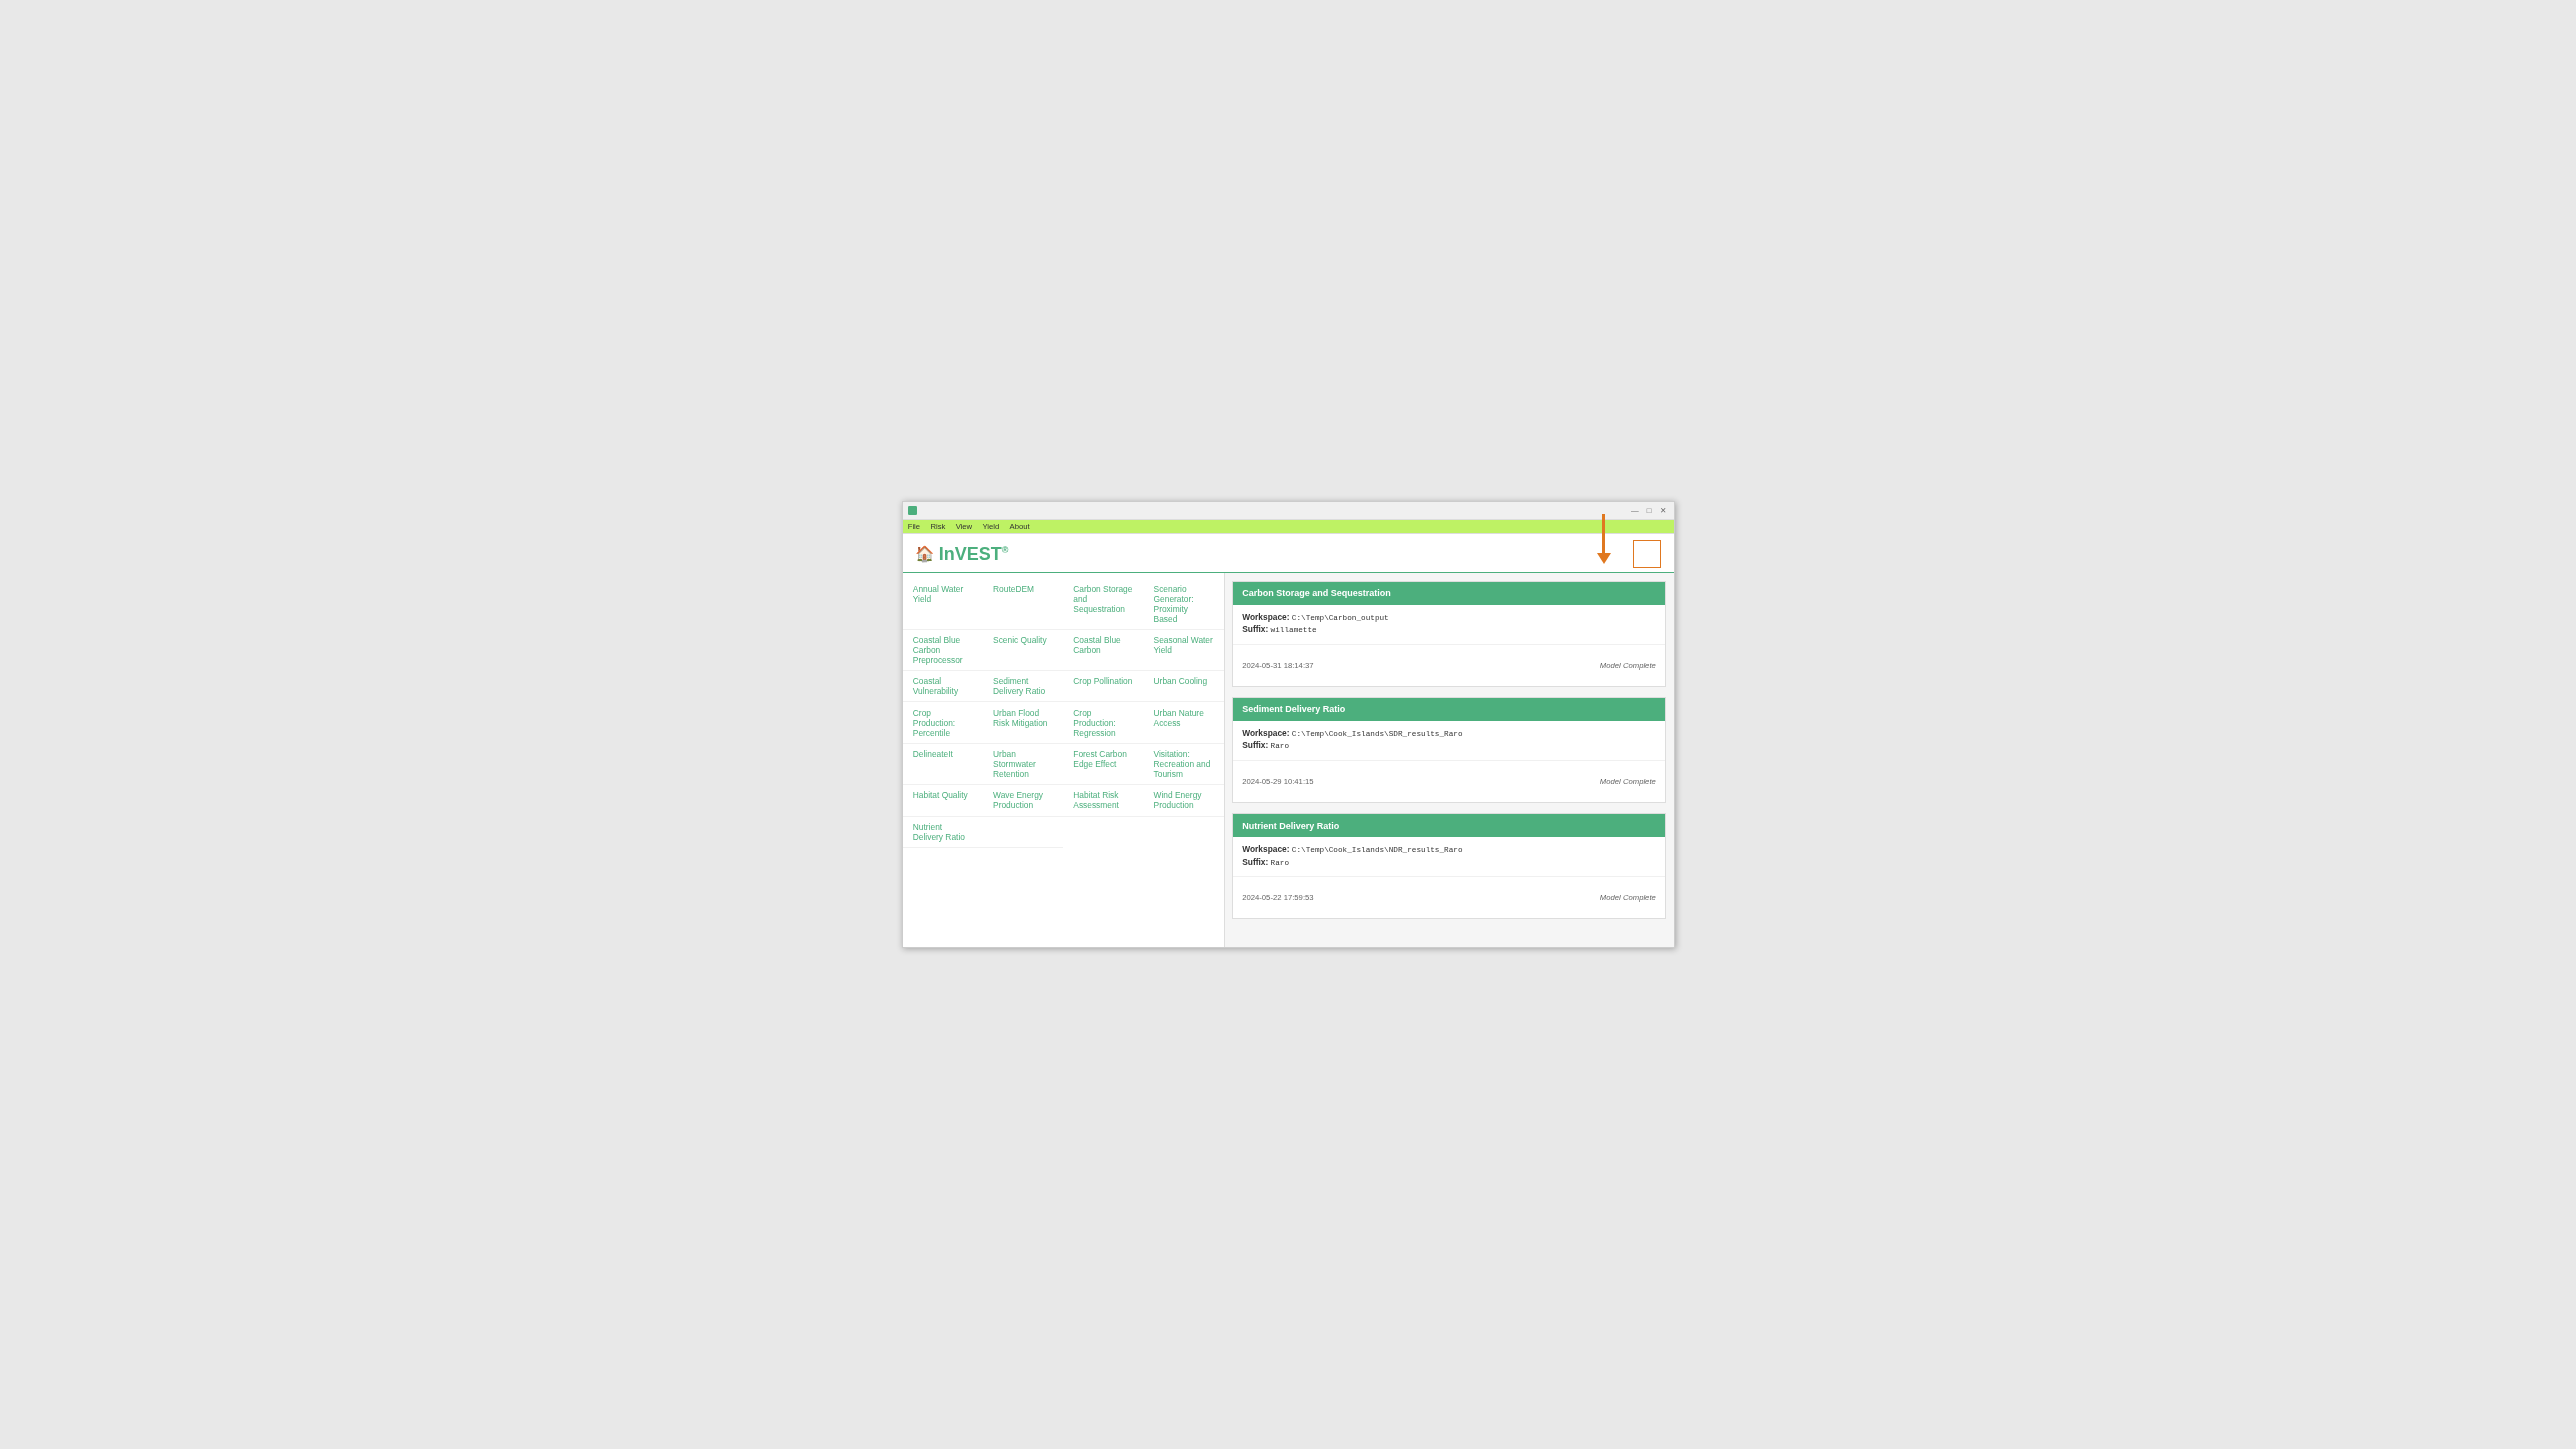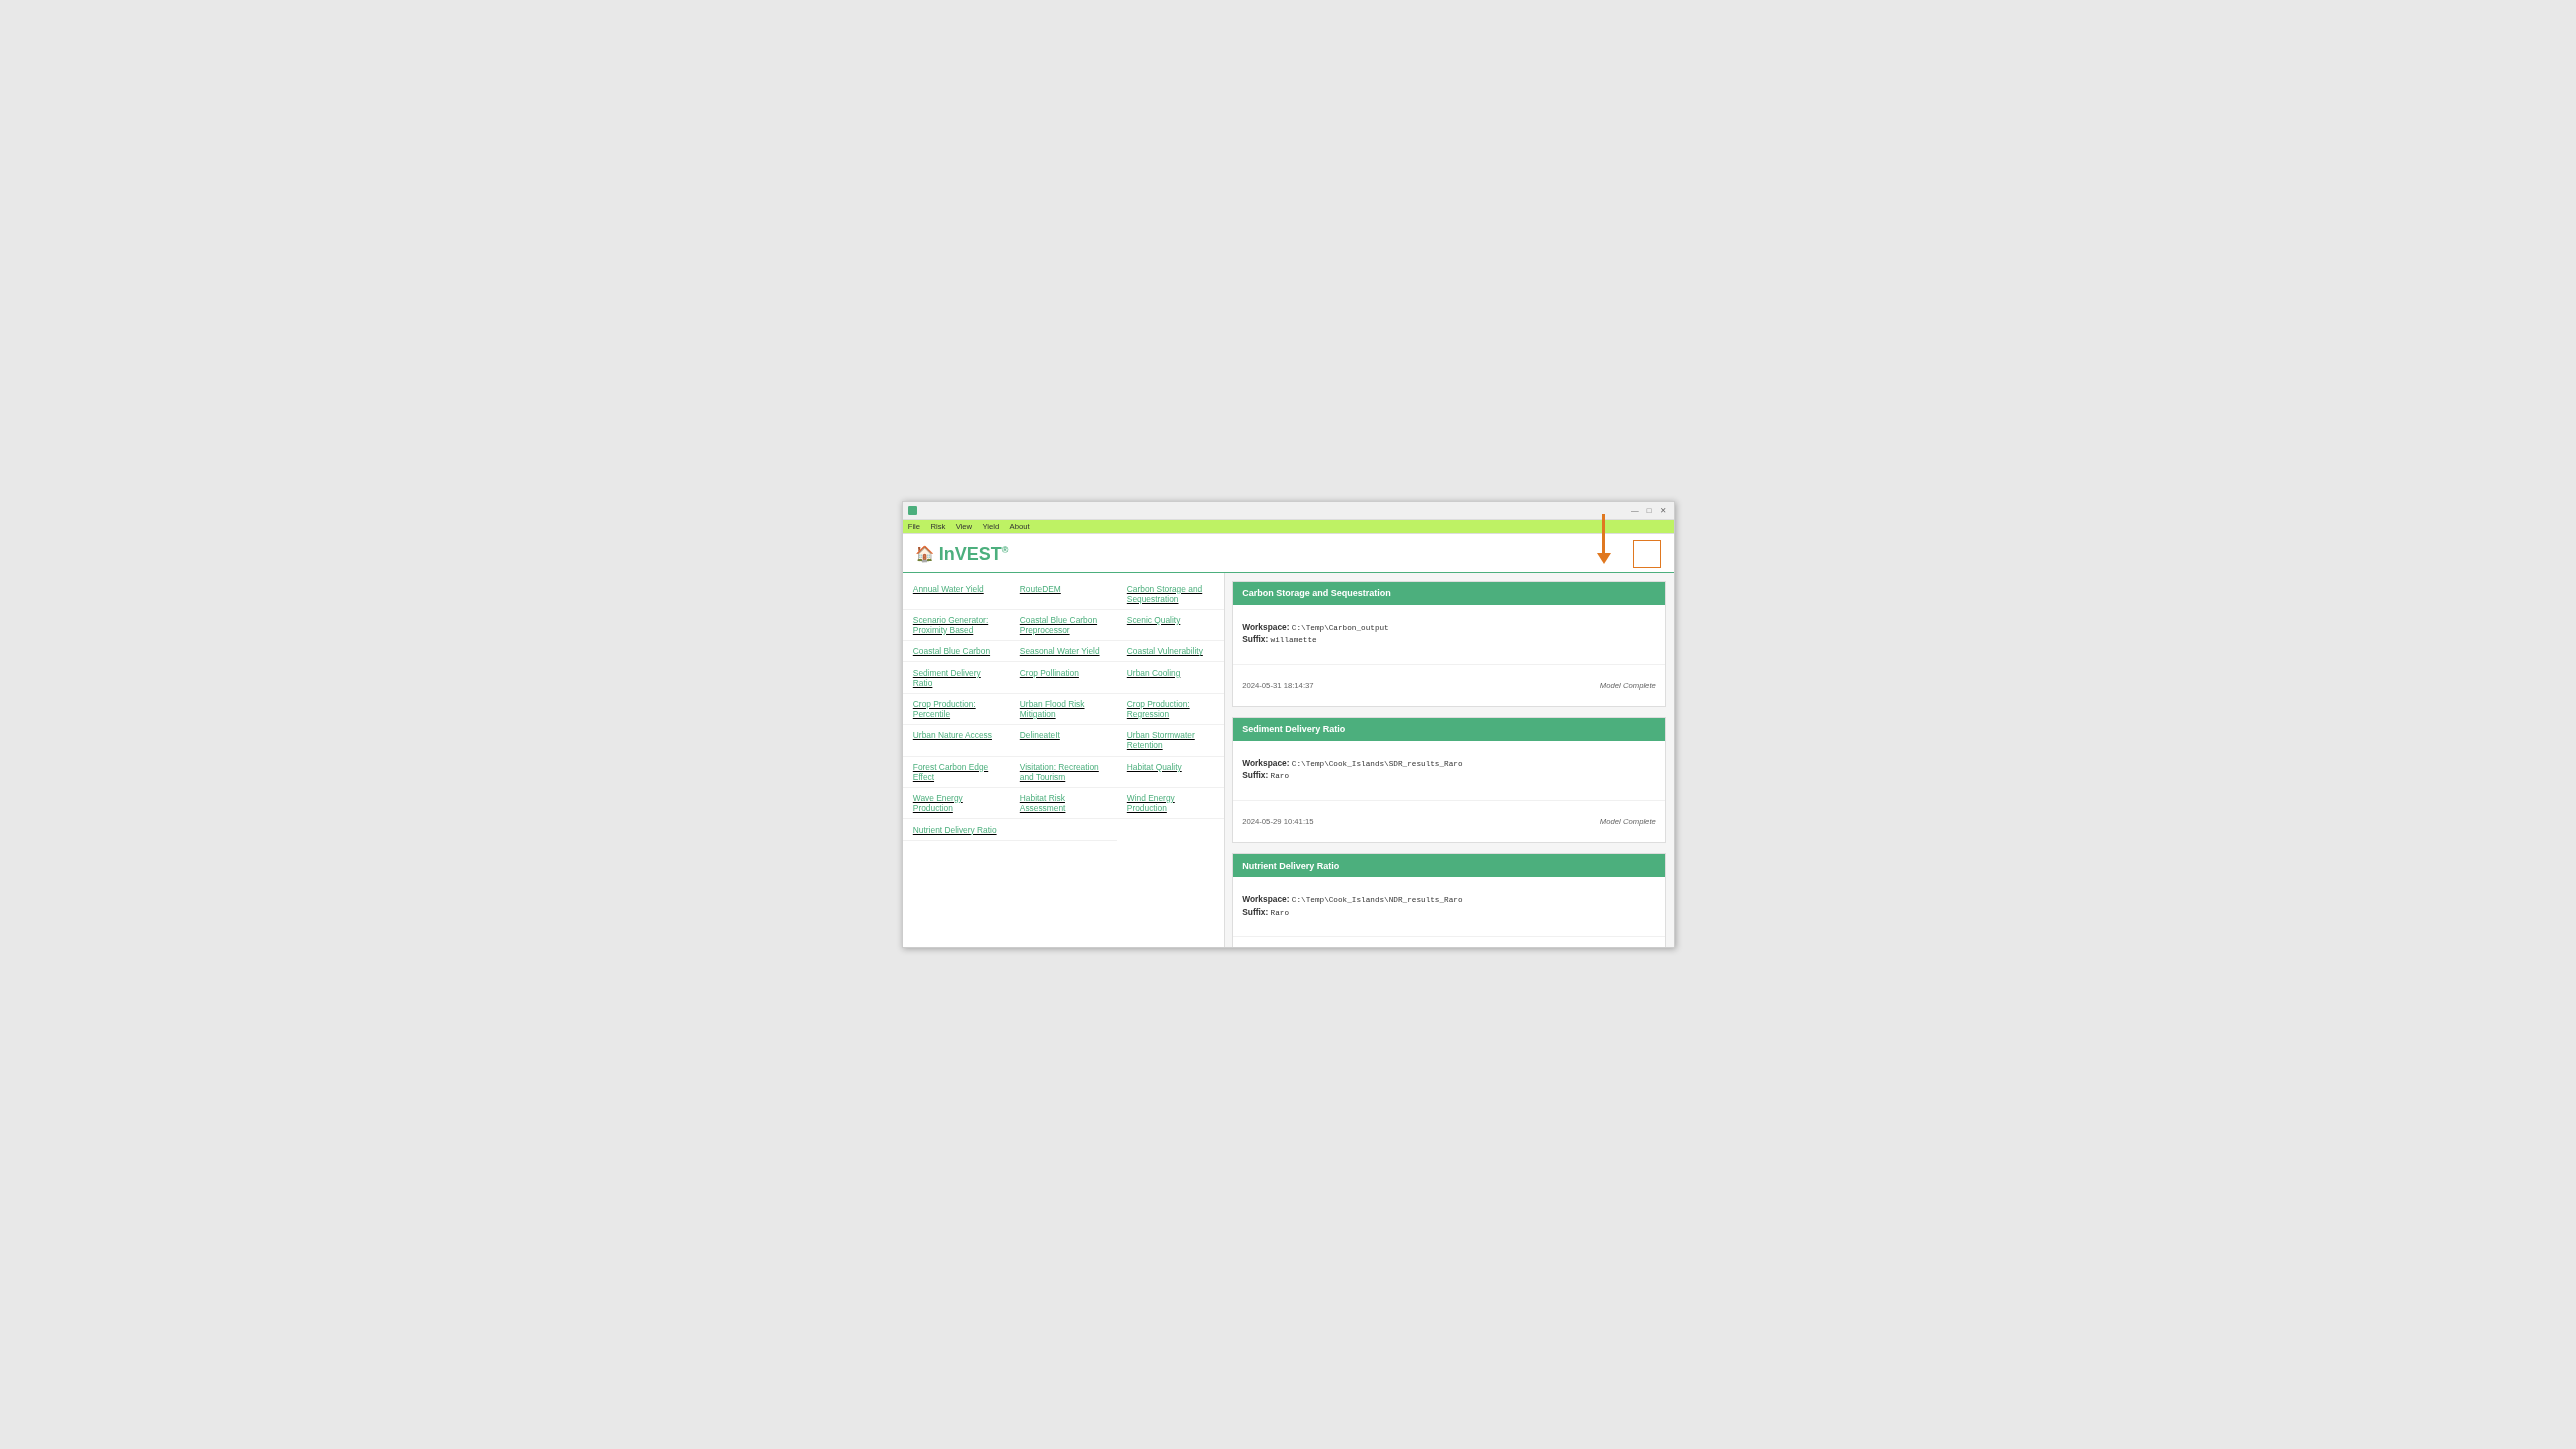--- a/index.html
+++ b/index.html
@@ -177,22 +177,21 @@
     .left-panel {
       width: 322px;
       min-width: 322px;
       border-right: 0.6px solid #ddd;
       overflow-y: auto;
       padding: 5.2px 0;
     }
 
     .model-list {
       display: grid;
-      grid-template-columns: 1fr 1fr 1fr;
-      text-decoration: underline;
+      grid-template-columns: 1fr 1fr 1fr 1fr;
     }
 
     .model-item {
       padding: 5.2px 10.3px;
       color: #4caf7d;
       cursor: pointer;
       font-size: 8.4px;
       border-bottom: 0.6px solid #f0f0f0;
     }
 
@@ -211,21 +210,21 @@
 
     .result-card-header {
       background: #4caf7d;
       color: white;
       padding: 6.4px 9px;
       font-weight: bold;
       font-size: 9px;
     }
 
     .result-card-body {
-      padding: 17px 9px;
+      padding: 7px 9px;
     }
 
     .result-field {
       margin-bottom: 2.6px;
       font-size: 8.4px;
       color: #333;
     }
 
     .result-field span.label {
       font-weight: bold;

